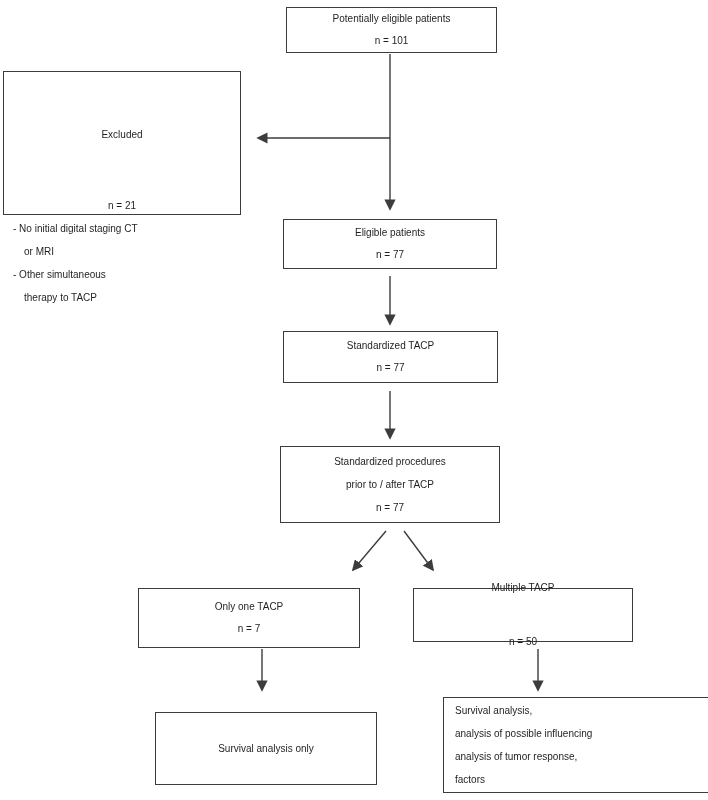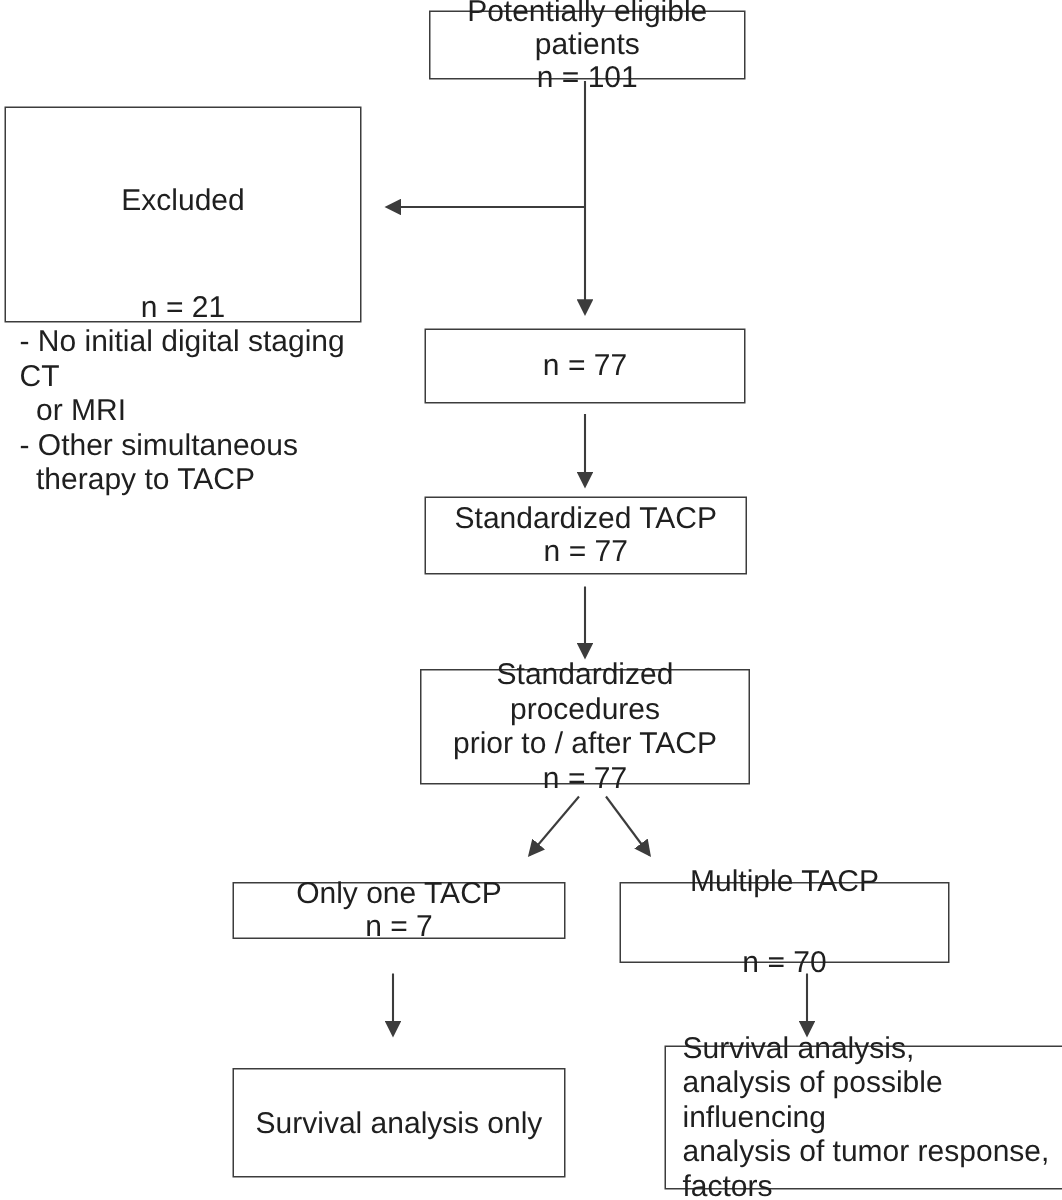--- a/index.html
+++ b/index.html
@@ -14,21 +14,21 @@
     background: var(--bg, #ffffff);
     font-family: "Liberation Sans", sans-serif;
     color: var(--text, #1f1f1f);
     overflow: hidden;
   }
   .box {
     position: absolute;
     box-sizing: border-box;
     border: 1.5px solid var(--line, #3c3c3c);
     background: #ffffff;
-    font-size: 20px;
+    font-size: 10px;
     line-height: 22px;
   }
   .flex-center {
     display: flex;
     flex-direction: column;
     justify-content: center;
     align-items: center;
     text-align: center;
   }
   .flex-left {
@@ -93,42 +93,43 @@
   <div class="box excluded" style="left:3px; top:71px; width:238px; height:144px;">
     <div class="ttl">Excluded</div>
     <div class="ttl">n = 21</div>
     <div class="bullet">- No initial digital staging CT</div>
     <div class="bullet-cont">or MRI</div>
     <div class="bullet">- Other simultaneous</div>
     <div class="bullet-cont">therapy to TACP</div>
   </div>
 
   <div class="box flex-center" style="left:283px; top:219px; width:214px; height:50px;">
+    <div>Eligible patients</div>
     <div>n = 77</div>
   </div>
 
   <div class="box flex-center" style="left:283px; top:331px; width:215px; height:52px;">
     <div>Standardized TACP</div>
     <div>n = 77</div>
   </div>
 
   <div class="box flex-center" style="left:280px; top:446px; width:220px; height:77px; line-height:23px;">
     <div>Standardized procedures</div>
     <div>prior to / after TACP</div>
     <div>n = 77</div>
   </div>
 
-  <div class="box flex-center" style="left:155px; top:588px; width:222px; height:38px;text-align:right;">
+  <div class="box flex-center" style="left:138px; top:588px; width:222px; height:60px;text-align:right;">
     <div>Only one TACP</div>
     <div>n = 7</div>
   </div>
 
   <div class="box flex-center" style="left:413px; top:588px; width:220px; height:54px;gap:32px;">
     <div>Multiple TACP</div>
-    <div>n = 70</div>
+    <div>n = 50</div>
   </div>
 
   <div class="box flex-center" style="left:155px; top:712px; width:222px; height:73px;">
     <div>Survival analysis only</div>
   </div>
 
   <div class="box flex-left full-analysis" style="left:427px; top:697px; width:278px; height:96px;margin-left:16px;">
     <div>Survival analysis,</div>
     <div>analysis of possible influencing</div>
     <div>analysis of tumor response,</div>

